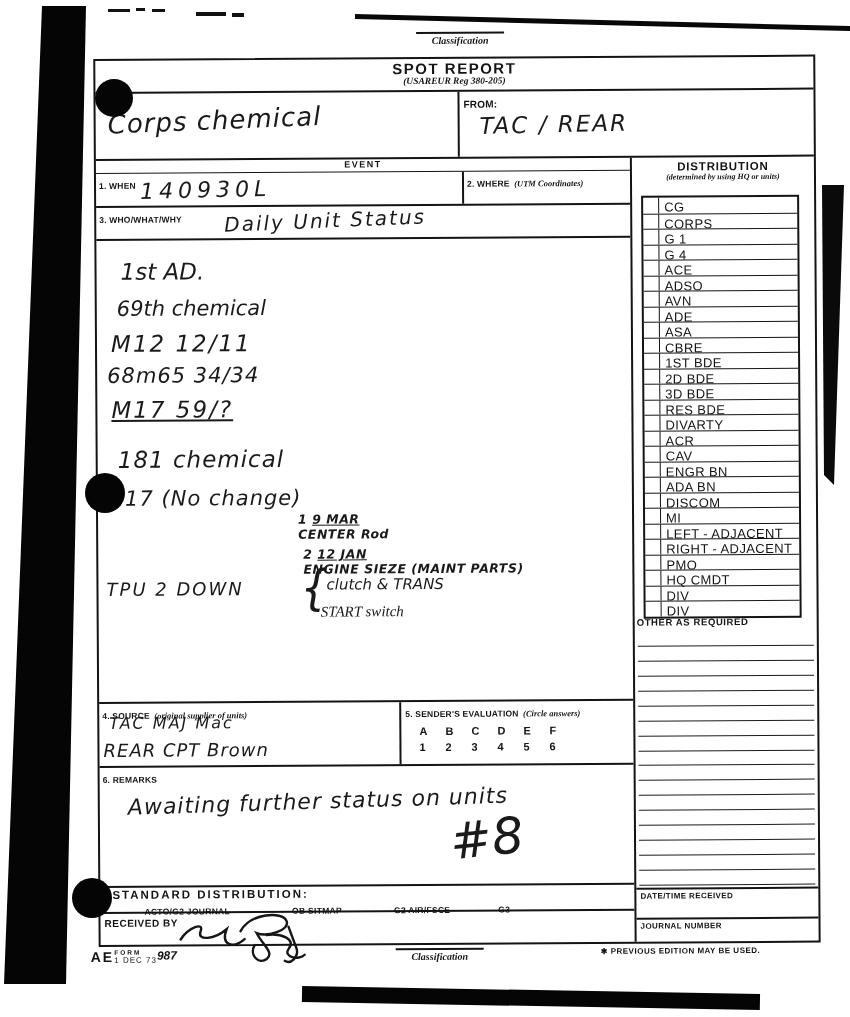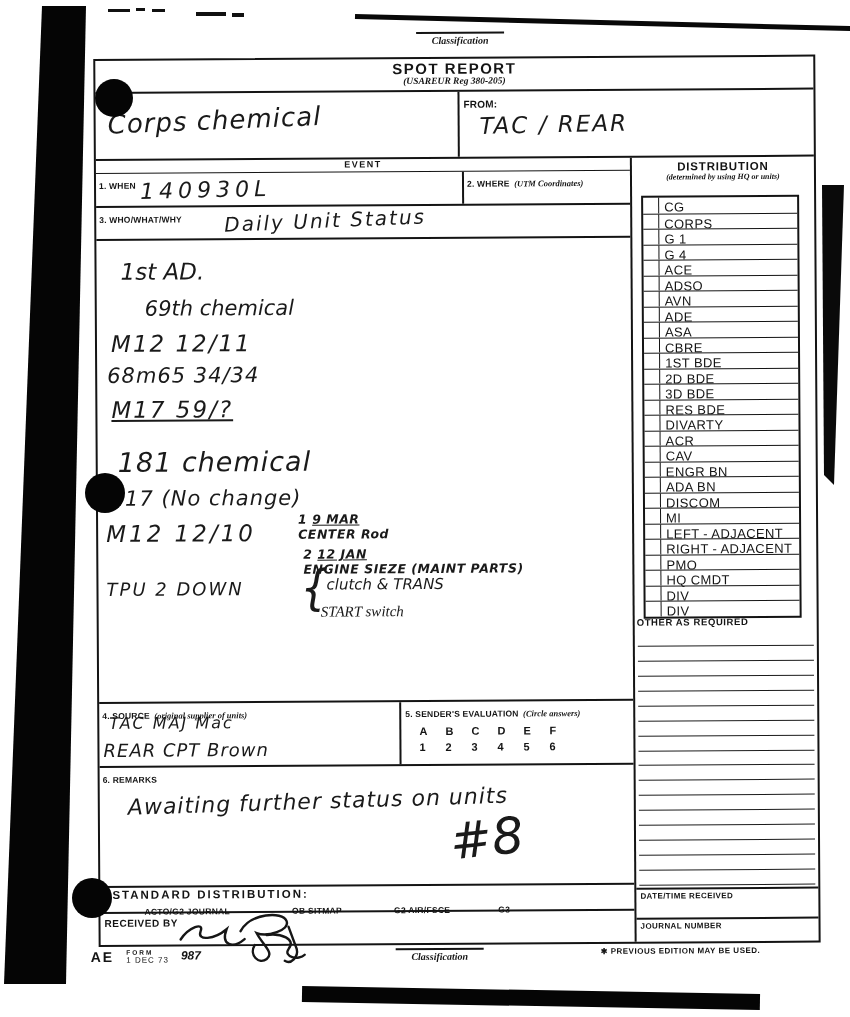--- a/index.html
+++ b/index.html
@@ -85,40 +85,40 @@
   .dist-label{font-weight:normal;font-size:13px;letter-spacing:.4px;padding:2px 0 0 5px;white-space:nowrap;}
   .other-label{position:absolute;left:2px;top:459px;font-weight:bold;font-size:9.5px;letter-spacing:.6px;}
   .blank-lines{position:absolute;left:3px;right:3px;top:474px;height:254px;display:flex;flex-direction:column;}
   .blank-line{flex:1;border-bottom:1.6px solid #1b1b1b;}
   .dt-box{position:absolute;left:0;right:0;top:730px;height:30px;border-top:2.5px solid #141414;padding:2px 4px;
     font-weight:bold;font-size:8px;letter-spacing:.4px;}
   .jn-box{position:absolute;left:0;right:0;top:760px;bottom:0;border-top:2.5px solid #141414;padding:2px 4px;
     font-weight:bold;font-size:8px;letter-spacing:.4px;}
 
   
-  .ae-line{position:absolute;left:88px;top:947px;display:flex;gap:12px;align-items:flex-start;}
+  .ae-line{position:absolute;left:88px;top:947px;display:flex;align-items:flex-start;}
   .ae{font-weight:bold;font-size:14px;letter-spacing:2px;}
   .form-stack{text-align:left;}
   .form-word{font-weight:bold;font-size:6.5px;letter-spacing:2px;line-height:7px;}
   .form-date{font-weight:normal;font-size:8px;letter-spacing:1px;line-height:9px;}
   .num987{font-weight:bold;font-size:12px;font-style:italic;}
   .prev-ed{position:absolute;left:598px;top:948px;font-weight:bold;font-size:8px;letter-spacing:.5px;}
 
   
   .hw{position:absolute;font-family:"DejaVu Sans",sans-serif;font-style:italic;color:#1a1a1a;white-space:nowrap;line-height:1;}
   .hw-to{left:12px;top:14px;font-size:26px;transform:rotate(-2deg);letter-spacing:1px;}
   .hw-from{left:20px;top:22px;font-size:23px;transform:rotate(-1deg);letter-spacing:2px;}
   .hw-when{left:44px;top:6px;font-size:22px;letter-spacing:5px;transform:rotate(-1deg);}
   .hw-who{left:128px;top:4px;font-size:20px;letter-spacing:2px;transform:rotate(-2deg);}
   .hw-n1{left:24px;top:20px;font-size:23px;}
-  .hw-n2{left:20px;top:58px;font-size:21px;margin-left:28px;}
+  .hw-n2{left:20px;top:58px;font-size:21px;}
   .hw-n3{left:14px;top:92px;font-size:23px;letter-spacing:2px;}
   .hw-n4{left:10px;top:125px;font-size:21px;letter-spacing:1px;}
   .hw-n5{left:14px;top:158px;font-size:23px;letter-spacing:2px;text-decoration:underline;}
-  .hw-n6{left:20px;top:208px;font-size:27px;letter-spacing:1px;}
+  .hw-n6{left:20px;top:208px;font-size:23px;letter-spacing:1px;}
   .hw-n7{left:8px;top:248px;font-size:21px;letter-spacing:1px;}
   .hw-n8{left:8px;top:282px;font-size:23px;letter-spacing:3px;}
   .hw-ref{font-size:12.5px;font-weight:bold;letter-spacing:.5px;}
   .hw-ref .u{text-decoration:underline;}
   .hw-ref1{left:200px;top:272px;}
   .hw-ref2{left:205px;top:307px;}
   .hw-ref div{line-height:15px;}
   .hw-tpu{left:8px;top:340px;font-size:18px;letter-spacing:2px;}
   .hw-brace{left:202px;top:326px;font-size:44px;font-weight:normal;transform:scaleY(1.1);}
   .hw-tpu1{left:228px;top:338px;font-size:15px;}
@@ -175,21 +175,20 @@
       </div>
 
       <div class="body-area">
         <div class="hw hw-n1">1st AD.</div>
         <div class="hw hw-n2">69th chemical</div>
         <div class="hw hw-n3">M12  12/11</div>
         <div class="hw hw-n4">68m65 34/34</div>
         <div class="hw hw-n5">M17  59/?</div>
         <div class="hw hw-n6">181 chemical</div>
         <div class="hw hw-n7">M17  (No change)</div>
-        <div class="hw hw-n8">M12  12/10</div>
 
         <div class="hw hw-ref hw-ref1">
           <div><span>1</span>
             <span class="u">9 MAR</span></div>
           <div>CENTER Rod</div>
         </div>
         <div class="hw hw-ref hw-ref2">
           <div><span>2</span>
             <span class="u">12 JAN</span></div>
           <div>ENGINE SIEZE (MAINT PARTS)</div>

